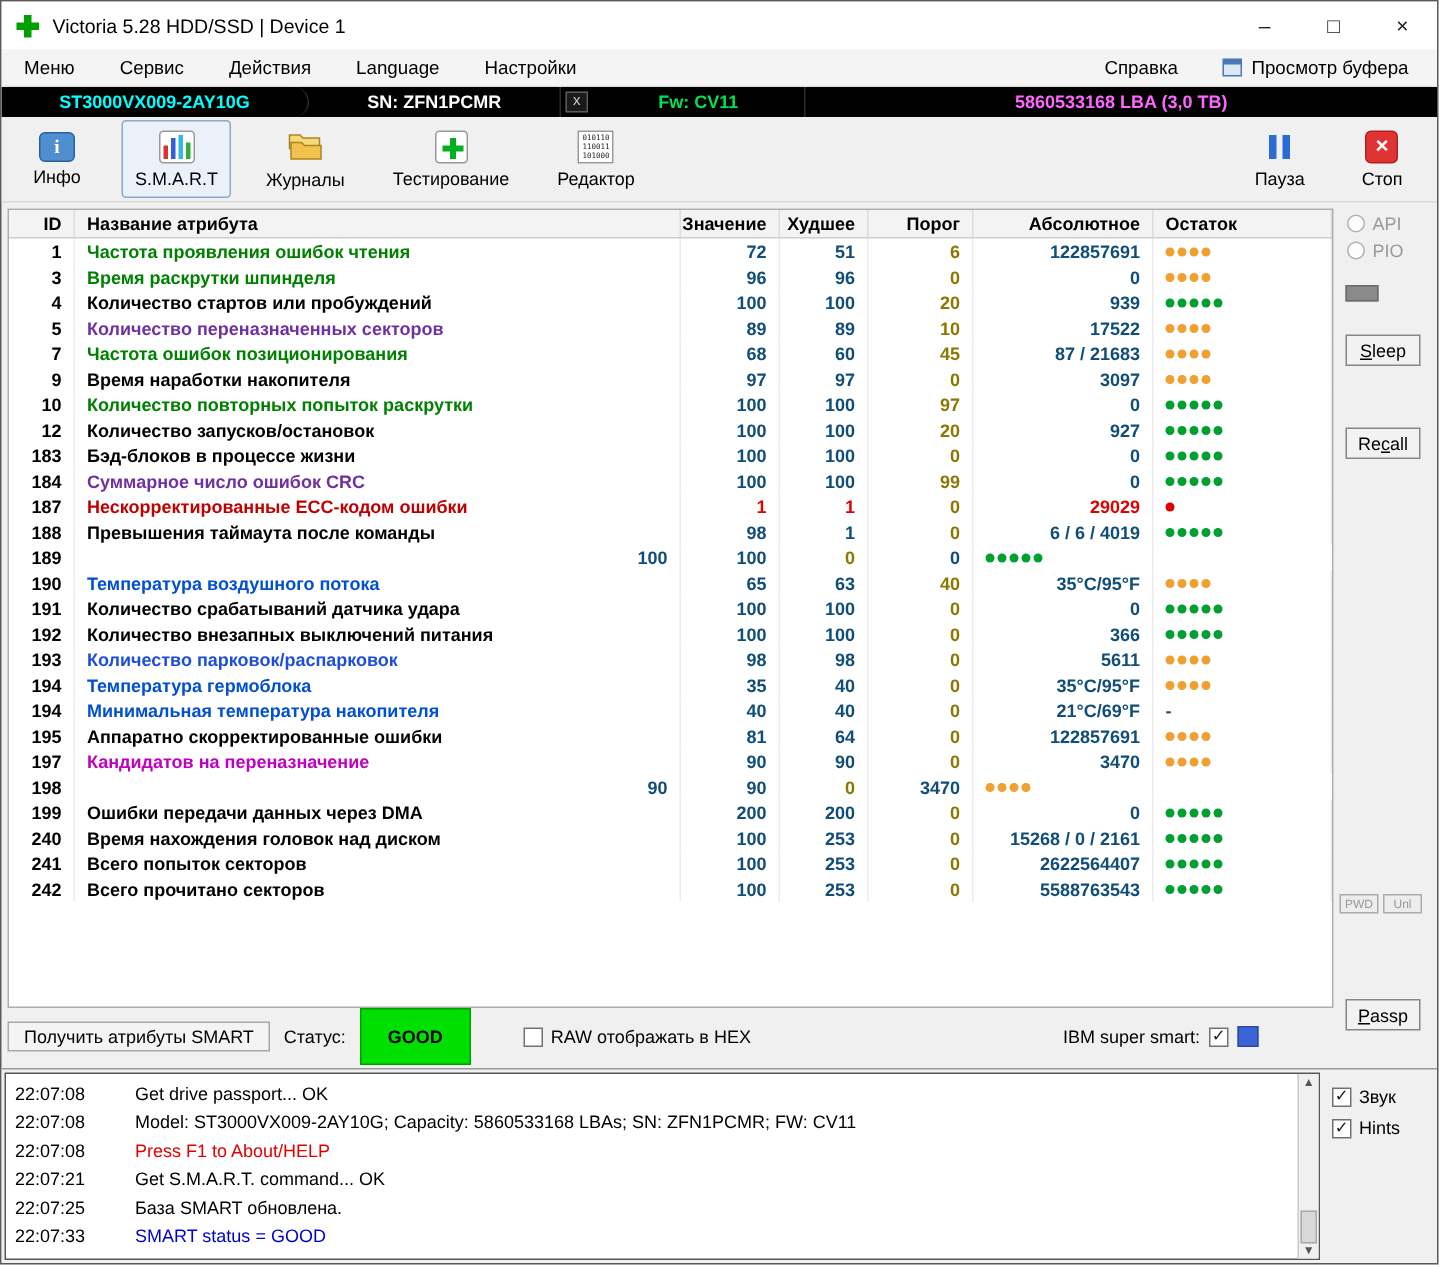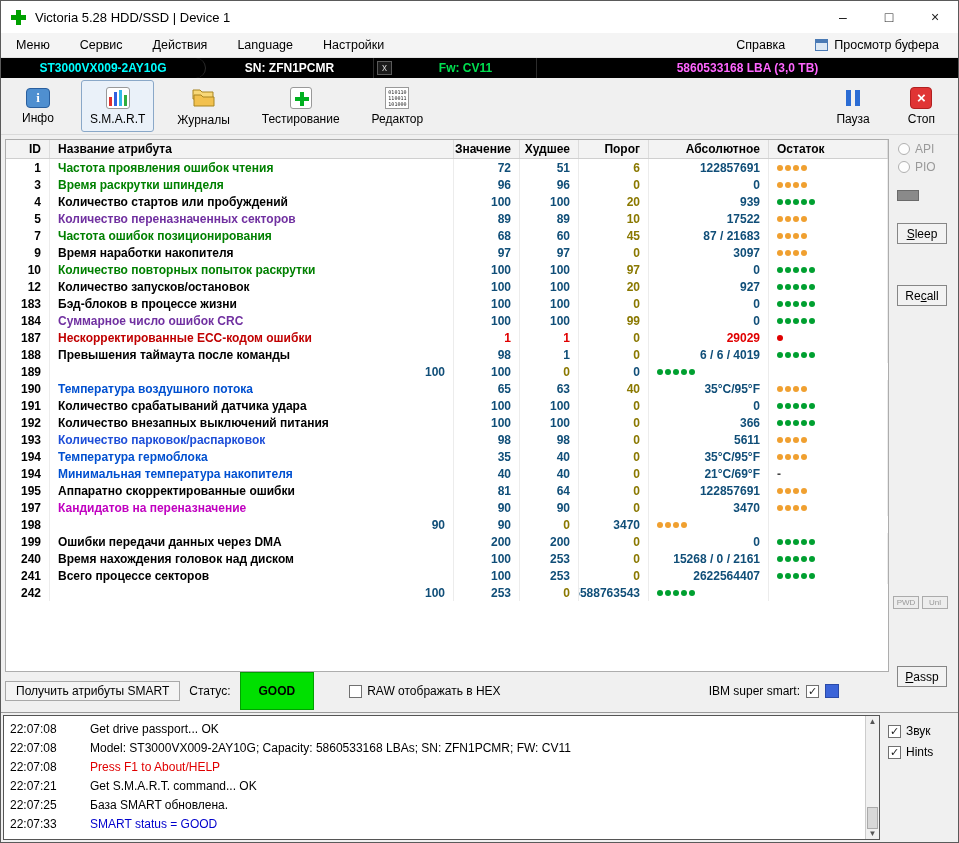--- a/index.html
+++ b/index.html
@@ -542,35 +542,36 @@
               <div class="td health">
                 <span class="dot" style="background: rgb(0, 160, 48);"></span>
                 <span class="dot" style="background: rgb(0, 160, 48);"></span>
                 <span class="dot" style="background: rgb(0, 160, 48);"></span>
                 <span class="dot" style="background: rgb(0, 160, 48);"></span>
                 <span class="dot" style="background: rgb(0, 160, 48);"></span>
               </div>
             </div>
             <div class="trow">
               <div class="td num">241</div>
-              <div class="td" style="color: rgb(0, 0, 0);">Всего процессе секторов</div>
+              <div class="td" style="color: rgb(0, 0, 0);">Всего попыток секторов</div>
               <div class="td num" style="color: rgb(16, 78, 120);">100</div>
               <div class="td num" style="color: rgb(16, 78, 120);">253</div>
               <div class="td num" style="color: rgb(138, 120, 0);">0</div>
               <div class="td num" style="color: rgb(16, 78, 120);">2622564407</div>
               <div class="td health">
                 <span class="dot" style="background: rgb(0, 160, 48);"></span>
                 <span class="dot" style="background: rgb(0, 160, 48);"></span>
                 <span class="dot" style="background: rgb(0, 160, 48);"></span>
                 <span class="dot" style="background: rgb(0, 160, 48);"></span>
                 <span class="dot" style="background: rgb(0, 160, 48);"></span>
               </div>
             </div>
             <div class="trow">
               <div class="td num">242</div>
+              <div class="td" style="color: rgb(0, 0, 0);">Всего прочитано секторов</div>
               <div class="td num" style="color: rgb(16, 78, 120);">100</div>
               <div class="td num" style="color: rgb(16, 78, 120);">253</div>
               <div class="td num" style="color: rgb(138, 120, 0);">0</div>
               <div class="td num" style="color: rgb(16, 78, 120);">5588763543</div>
               <div class="td health">
                 <span class="dot" style="background: rgb(0, 160, 48);"></span>
                 <span class="dot" style="background: rgb(0, 160, 48);"></span>
                 <span class="dot" style="background: rgb(0, 160, 48);"></span>
                 <span class="dot" style="background: rgb(0, 160, 48);"></span>
                 <span class="dot" style="background: rgb(0, 160, 48);"></span>

